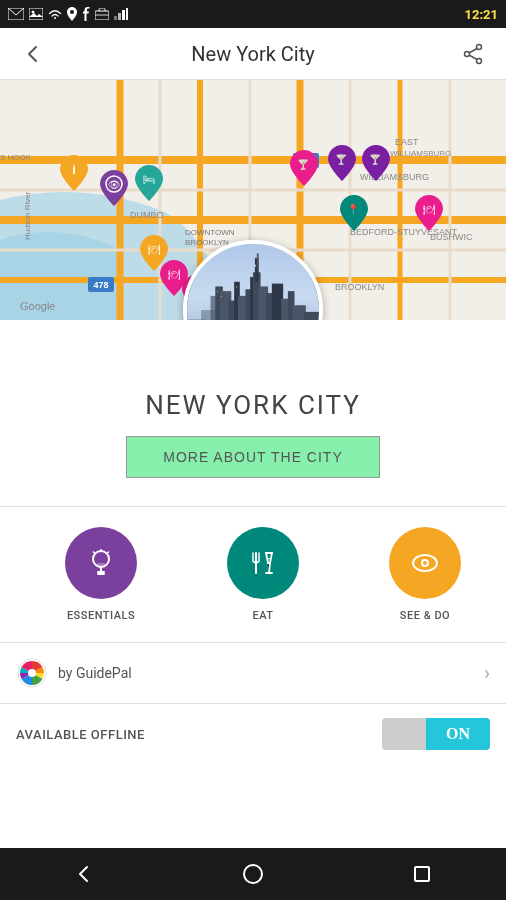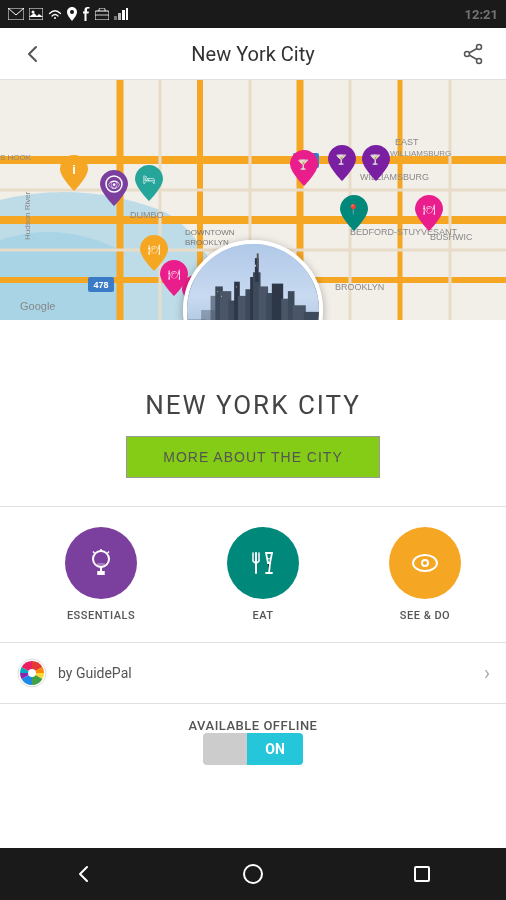--- a/index.html
+++ b/index.html
@@ -15,21 +15,21 @@
 
     
     .status-bar {
       width: 100%;
       height: 28px;
       background: #1a1a1a;
       display: flex;
       align-items: center;
       justify-content: space-between;
       padding: 0 8px;
-      color: #737373;
+      color: #fde047;
       font-size: 12px;
     }
     .status-icons {
       display: flex;
       align-items: center;
       gap: 5px;
     }
     .status-time {
       font-weight: bold;
       font-size: 13px;
@@ -108,21 +108,21 @@
       font-size: 26px;
       font-weight: 400;
       color: #444;
       letter-spacing: 2px;
       text-transform: uppercase;
       margin-bottom: 16px;
     }
 
     .more-btn {
       border: 1.5px solid #999;
-      background: #84cc16;
+      background: #86efac;
       padding: 12px 36px;
       font-size: 14px;
       letter-spacing: 1px;
       color: #555;
       cursor: pointer;
       text-transform: uppercase;
       margin-bottom: 28px;
     }
 
     
@@ -191,22 +191,22 @@
     .guidepal-text {
       font-size: 14px;
       color: #555;
     }
 
     
     .offline-row {
       width: 100%;
       display: flex;
       align-items: center;
+      justify-content: space-between;
       padding: 14px 16px;
-      flex-direction: column;
     }
     .offline-label {
       font-size: 13px;
       font-weight: 500;
       color: #555;
       letter-spacing: 0.5px;
       text-transform: uppercase;
     }
     .toggle-switch {
       display: flex;
@@ -218,27 +218,28 @@
       background: #ccc;
       width: 44px;
       display: flex;
       align-items: center;
       justify-content: center;
       font-size: 11px;
       color: #888;
     }
     .toggle-on {
       background: #26c6da;
-      width: 56px;
+      width: 64px;
       display: flex;
       align-items: center;
       justify-content: center;
-      font-size: 14px;
+      font-size: 16px;
       color: #fff;
       font-weight: bold;
+      font-family: Liberation Serif, serif;
     }
 
     
     .bottom-nav {
       position: absolute;
       bottom: 0;
       width: 100%;
       height: 52px;
       background: #1a1a1a;
       display: flex;

